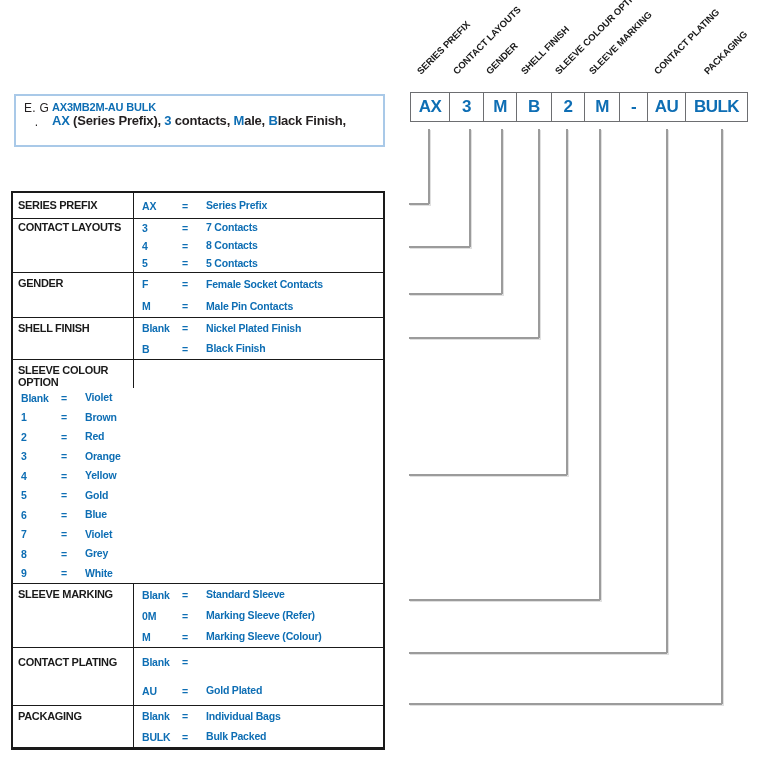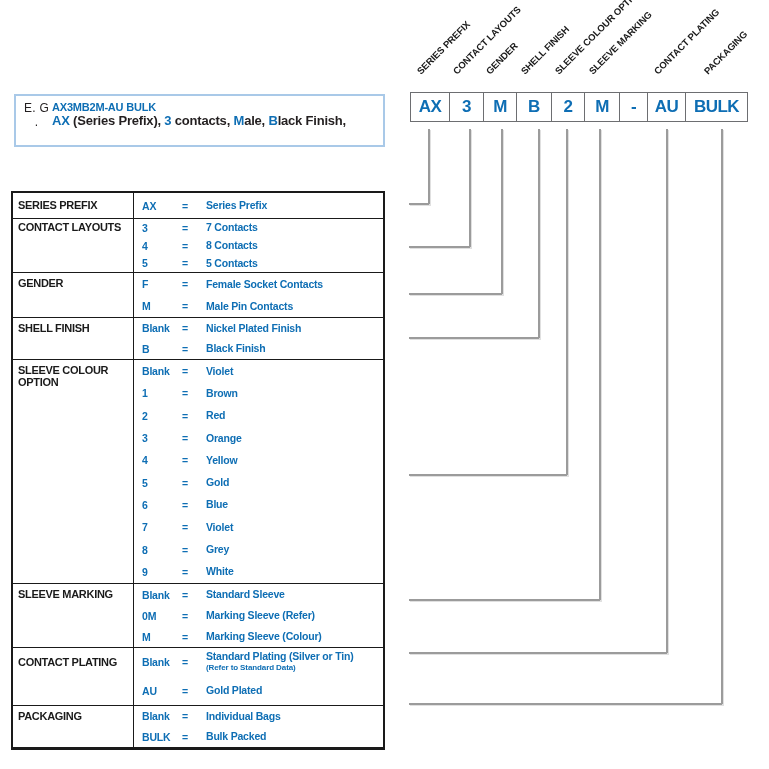--- a/index.html
+++ b/index.html
@@ -176,21 +176,21 @@
             <div class="tbl-eq">=</div>
             <div class="tbl-desc">Nickel Plated Finish</div>
           </div>
           <div class="tbl-row">
             <div class="tbl-code">B</div>
             <div class="tbl-eq">=</div>
             <div class="tbl-desc">Black Finish</div>
           </div>
         </div>
       </div>
-      <div class="tbl-section" style="height: 224px;">
+      <div class="tbl-section" style="height: 224px; flex-direction: column;">
         <div class="tbl-head" style="padding-top: 4.2px;">SLEEVE COLOUR
 OPTION</div>
         <div class="tbl-rows">
           <div class="tbl-row">
             <div class="tbl-code">Blank</div>
             <div class="tbl-eq">=</div>
             <div class="tbl-desc">Violet</div>
           </div>
           <div class="tbl-row">
             <div class="tbl-code">1</div>
@@ -258,21 +258,20 @@
             <div class="tbl-desc">Marking Sleeve (Colour)</div>
           </div>
         </div>
       </div>
       <div class="tbl-section" style="height: 58px;">
         <div class="tbl-head" style="padding-top: 7.5px;">CONTACT PLATING</div>
         <div class="tbl-rows">
           <div class="tbl-row">
             <div class="tbl-code">Blank</div>
             <div class="tbl-eq">=</div>
-            <div class="tbl-desc">Standard Plating (Silver or Tin)<div class="tbl-note">(Refer to Standard Data)</div></div>
           </div>
           <div class="tbl-row">
             <div class="tbl-code">AU</div>
             <div class="tbl-eq">=</div>
             <div class="tbl-desc">Gold Plated</div>
           </div>
         </div>
       </div>
       <div class="tbl-section" style="height: 42px;">
         <div class="tbl-head" style="padding-top: 3.5px;">PACKAGING</div>

